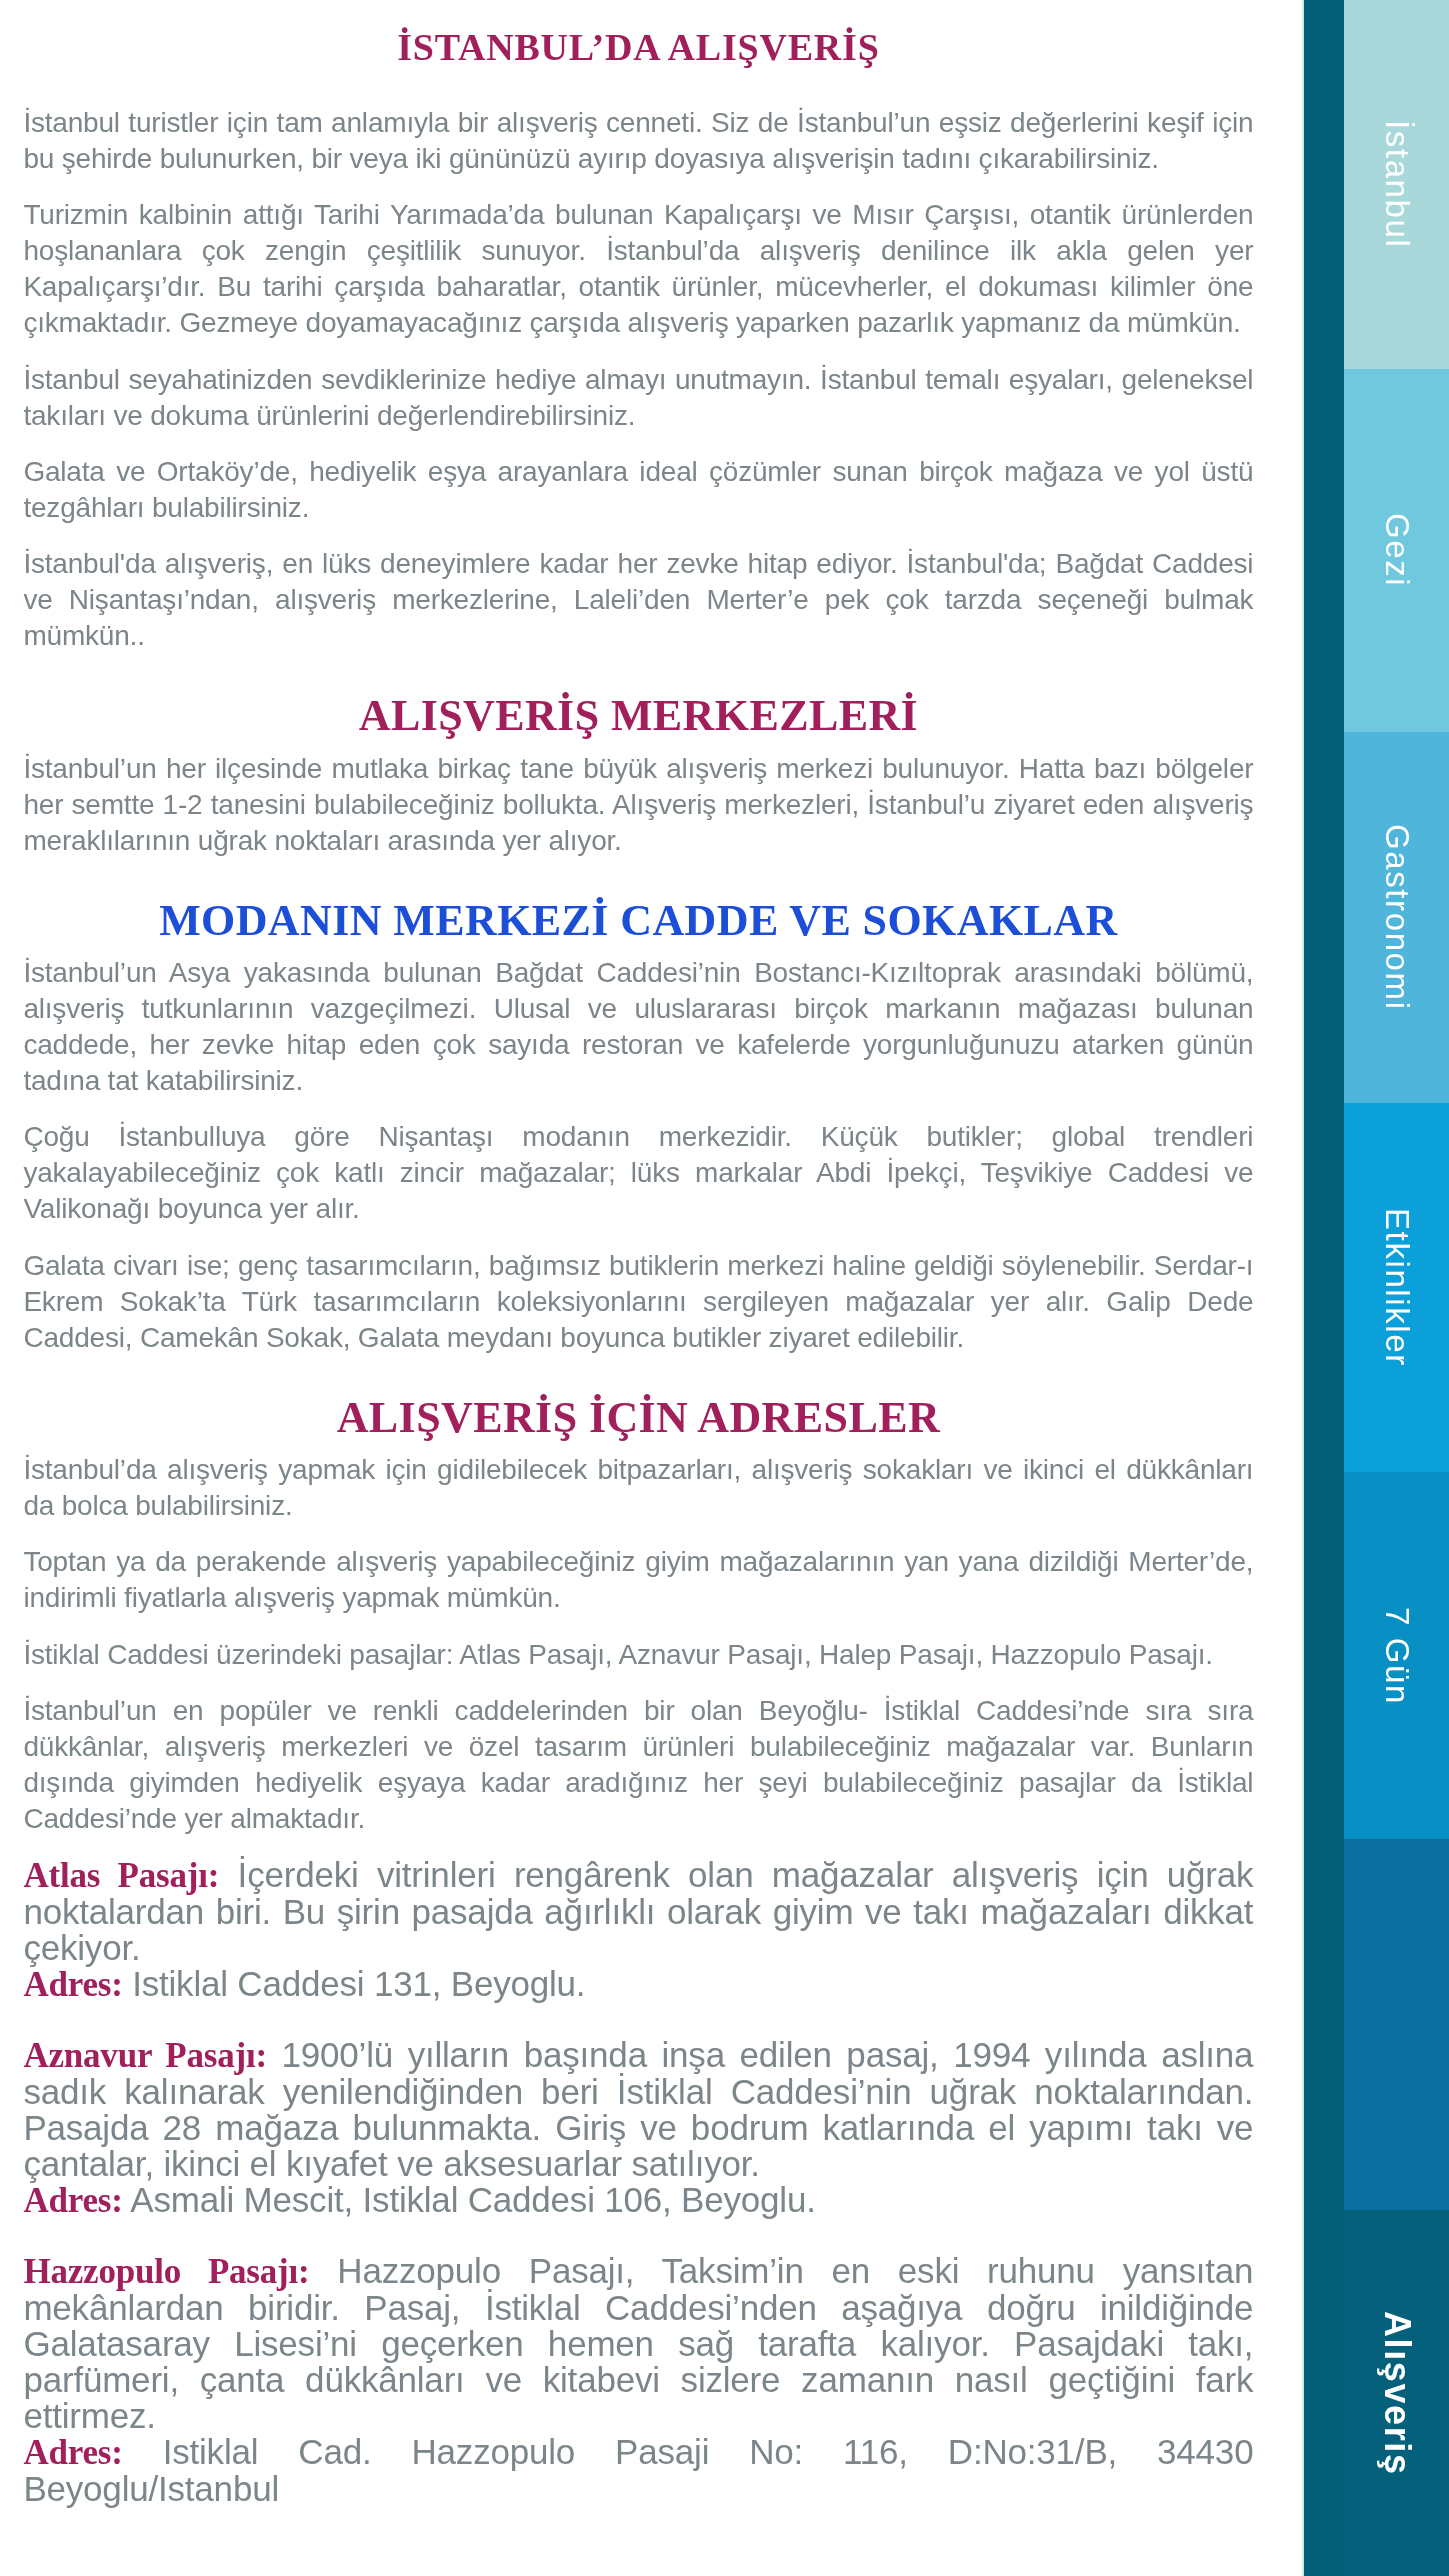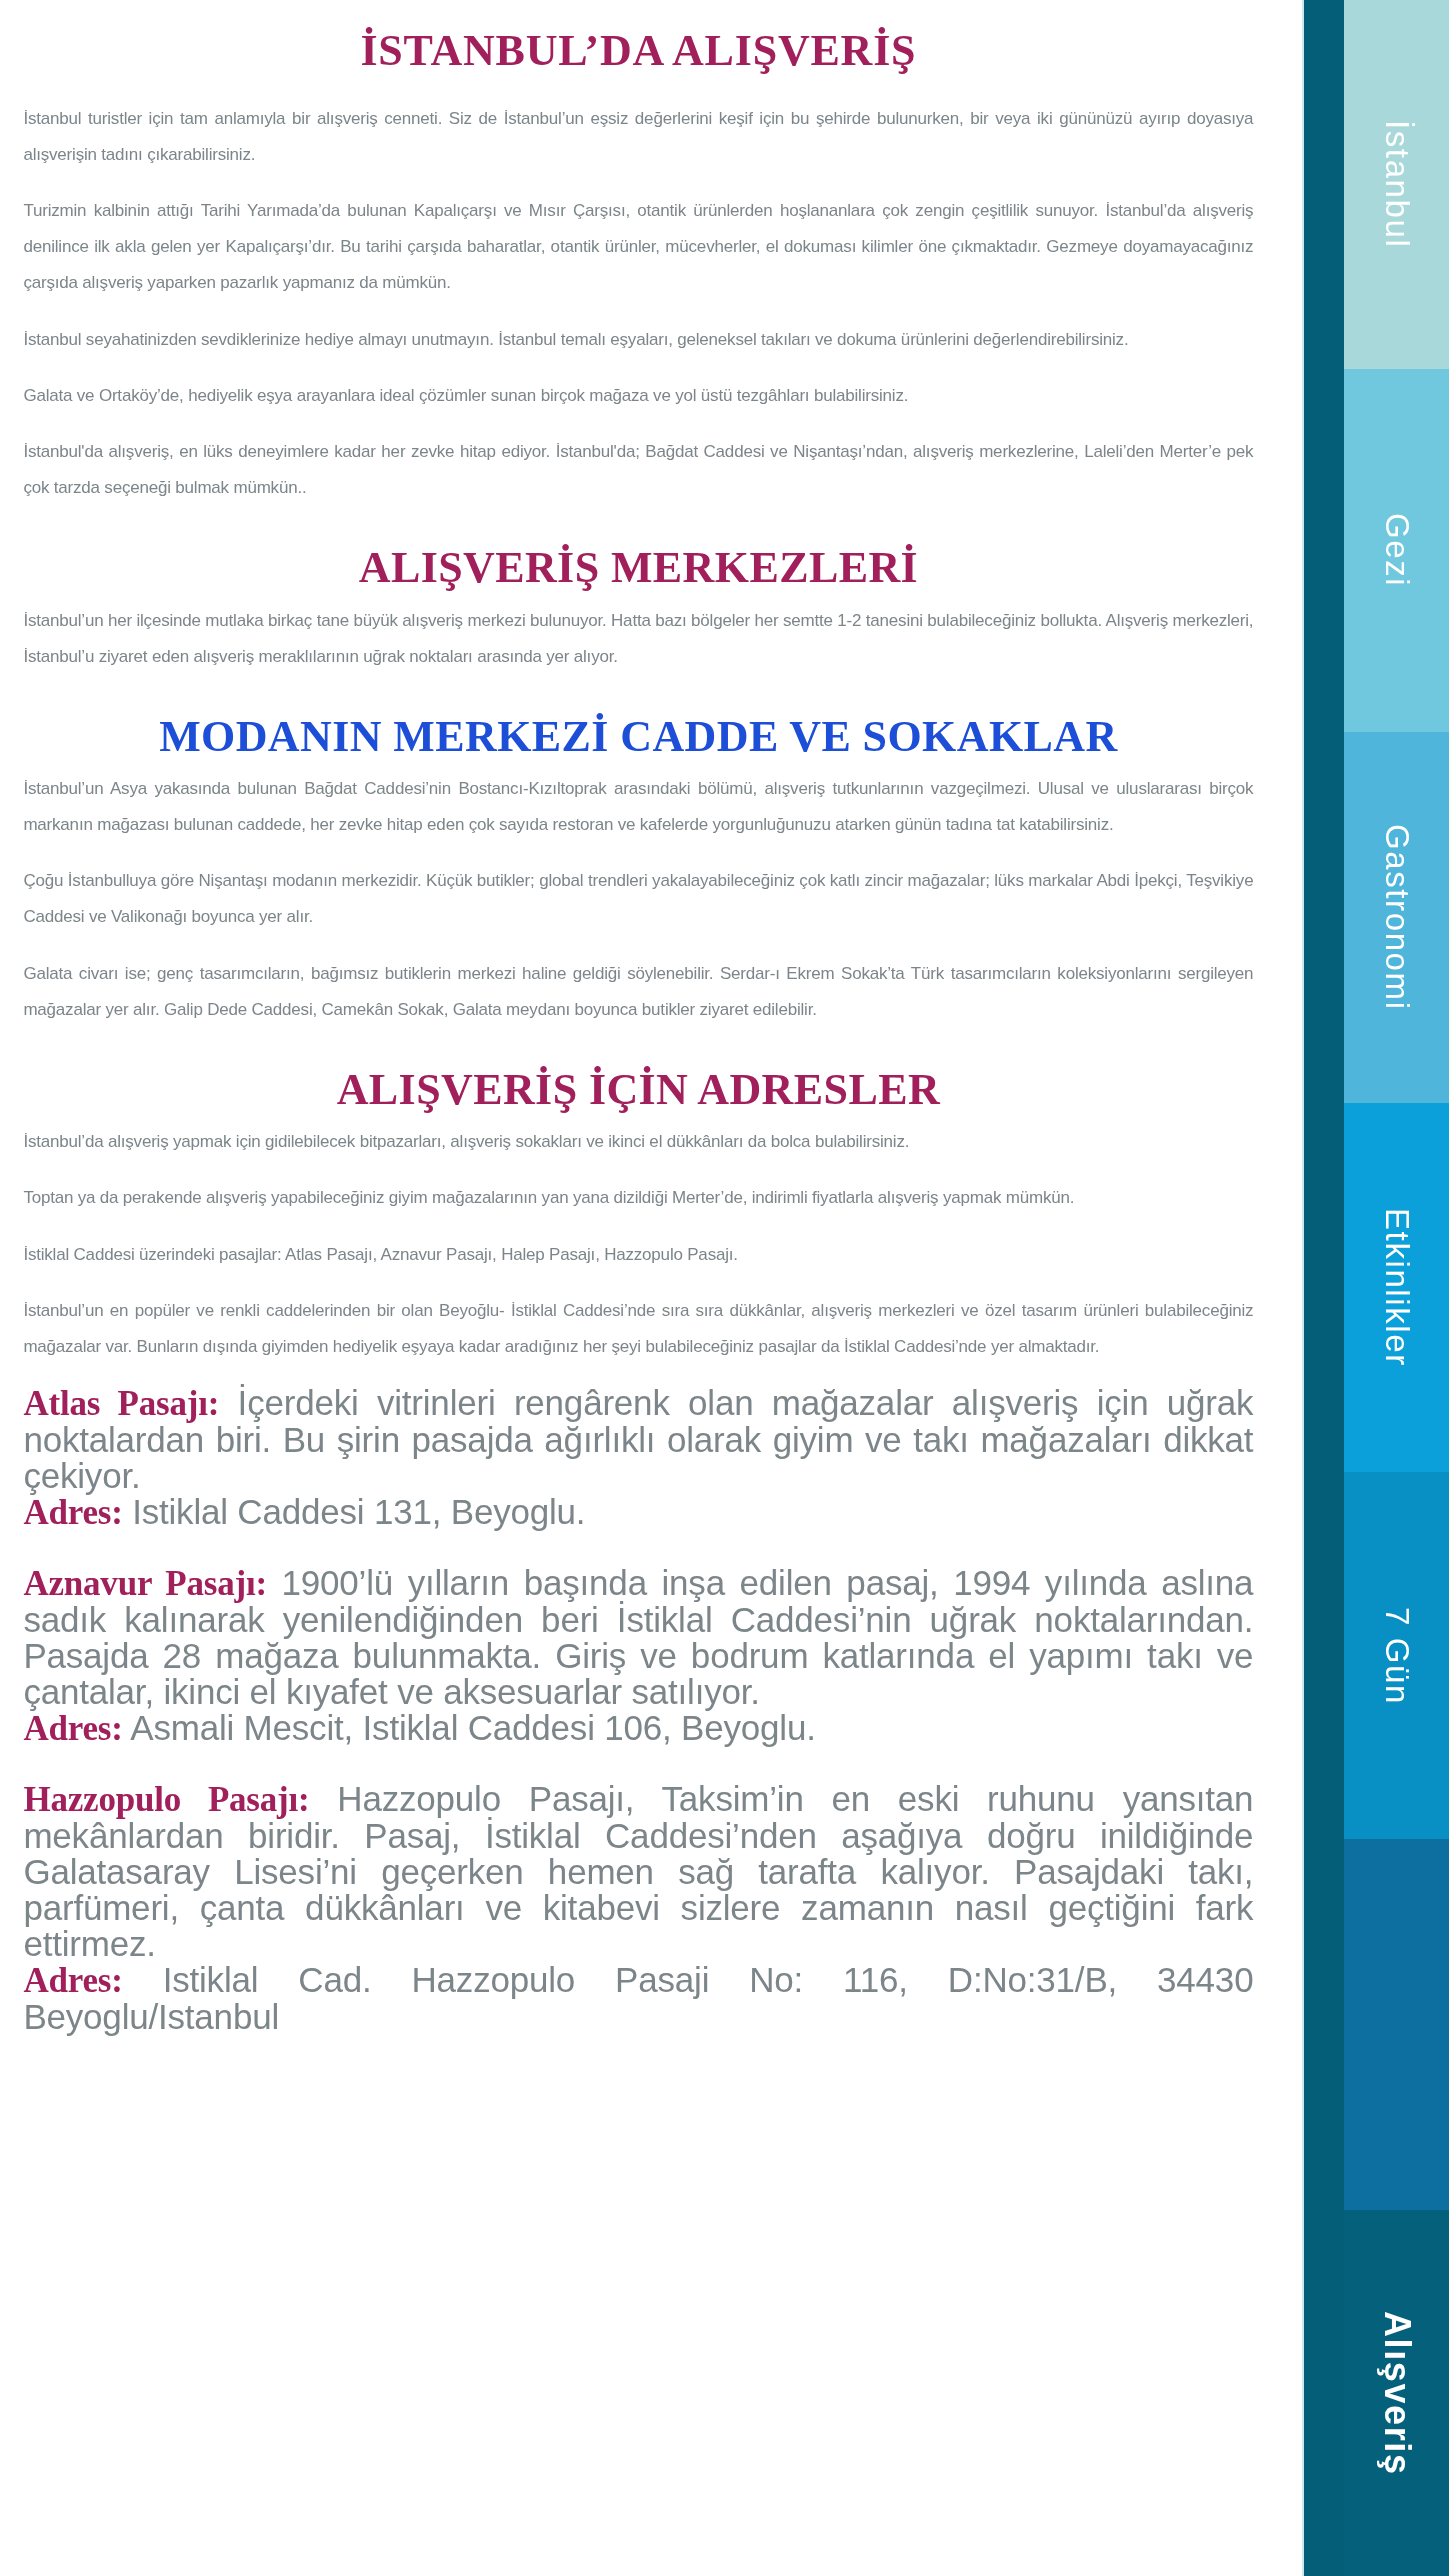--- a/index.html
+++ b/index.html
@@ -2,24 +2,24 @@
 <html lang="tr" style="font-size:12.5px"><head>
 <meta charset="utf-8">
 <style>
   html,body{margin:0;padding:0;background:#ffffff;}
   #page{position:relative;width:1450px;height:2576px;background:#ffffff;overflow:hidden;
         font-family:"Liberation Sans", sans-serif;}
 
   
   #content{position:absolute;left:23.4px;top:14px;width:1230px;}
   .page-title{font-family:"Liberation Serif", serif;font-weight:bold;text-align:center;
-              font-size:44px;letter-spacing:0.8px;margin:11px 0 25px 0;}
+              font-size:38px;letter-spacing:0.8px;margin:11px 0 36px 0;}
   .section-heading{font-family:"Liberation Serif", serif;font-weight:bold;text-align:center;
               font-size:44px;letter-spacing:0.4px;margin:36px 0 9.4px 0;}
-  .body-par{font-size:17px;line-height:36px;text-align:justify;margin:0 0 20.3px 0;
+  .body-par{font-size:28px;line-height:36px;text-align:justify;margin:0 0 20.3px 0;
             letter-spacing:-0.2px;}
   .listing{font-size:35px;line-height:36px;text-align:justify;margin:0 0 34px 0;
            letter-spacing:-0.2px;}
   .inline-label{font-family:"Liberation Serif", serif;font-weight:bold;}
   .address-line{display:block;}
 
   
   #sidebar{position:absolute;top:0;right:0;width:148px;height:2576px;display:flex;}
   #spine{width:41px;height:100%;border-left:2.3px solid #CFE8EA;}
   #tabcol{width:108px;height:100%;display:flex;flex-direction:column;}

